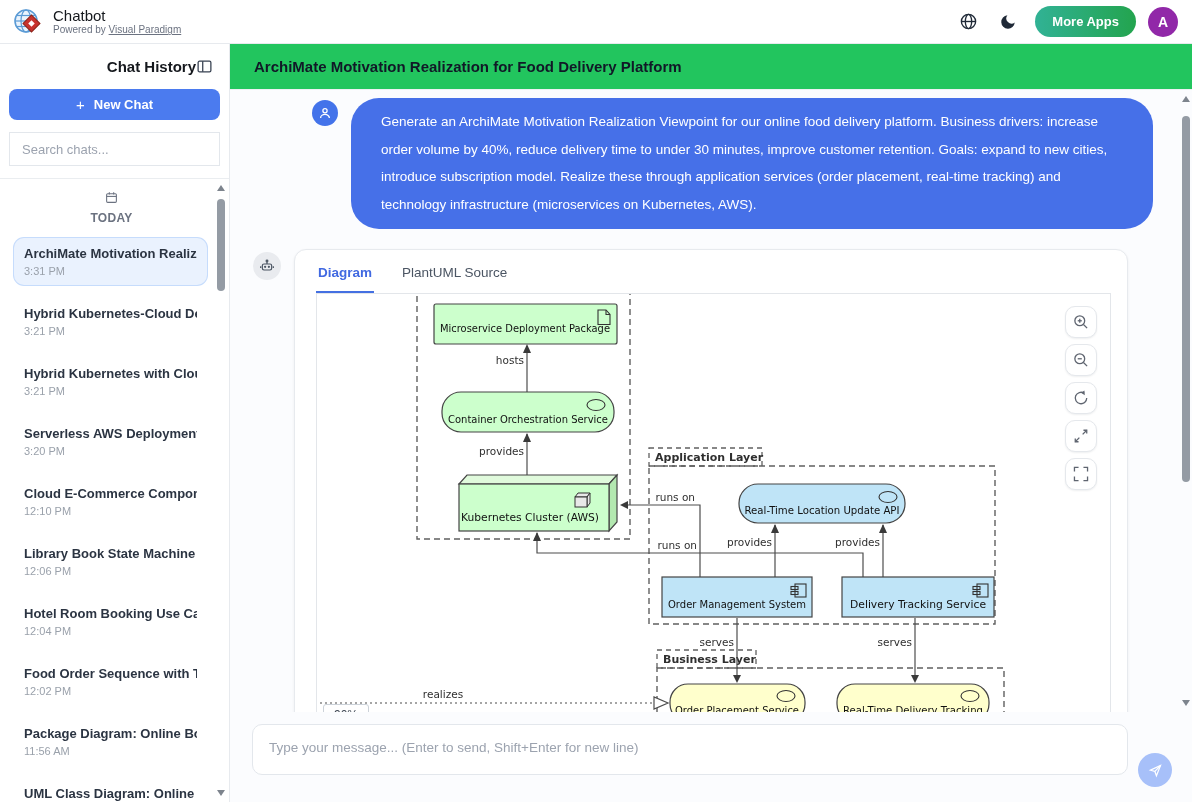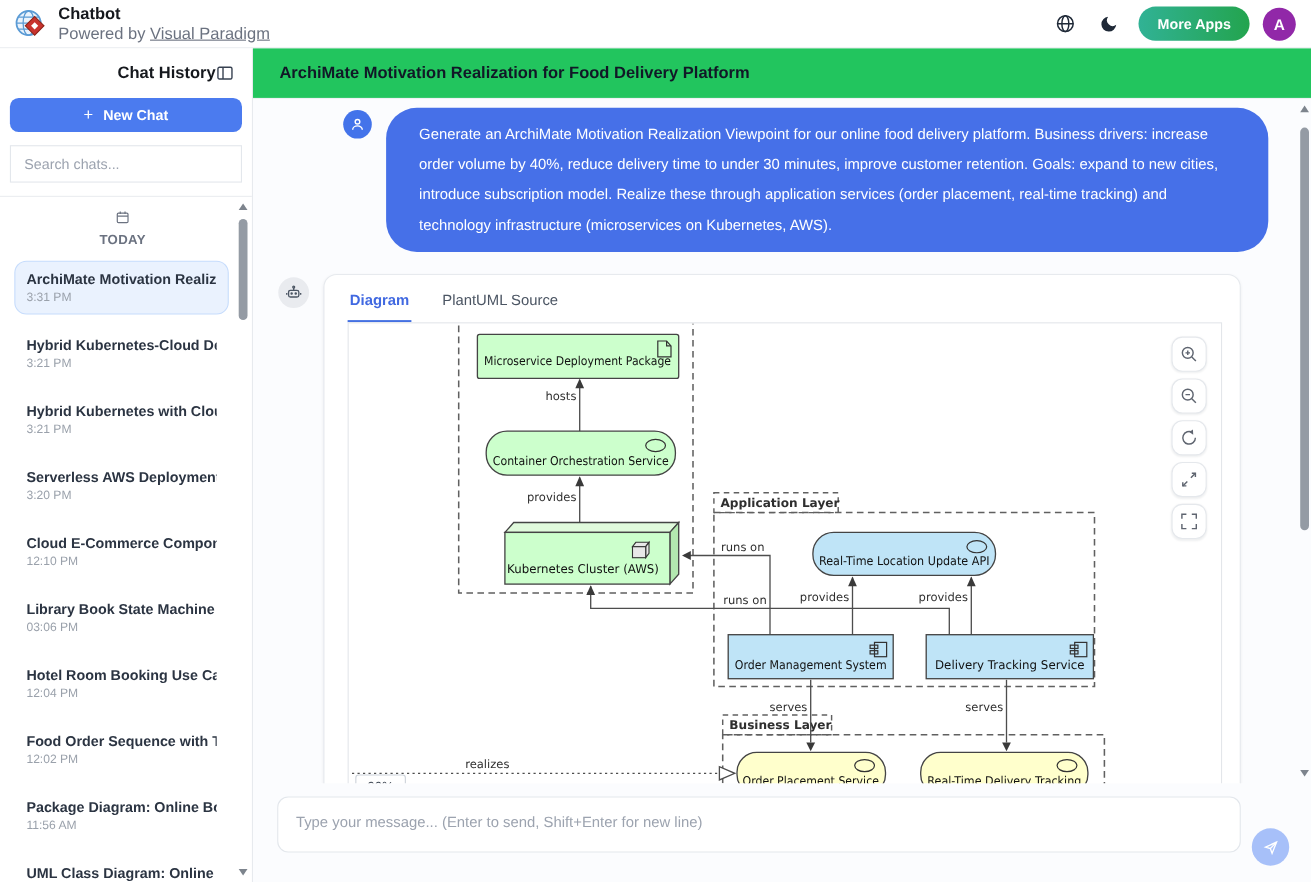--- a/index.html
+++ b/index.html
@@ -2,22 +2,22 @@
 <html><head>
 <meta charset="utf-8">
 <style>
   * { margin:0; padding:0; box-sizing:border-box; }
   html,body { width:1192px; height:802px; overflow:hidden; font-family:"Liberation Sans", sans-serif; background:#fff; }
 
   
   .app-header { height:44px; display:flex; align-items:center; padding:0 14px 0 12px; background:#fff; border-bottom:1px solid #e7eaee; }
   .logo-wrap { width:32px; height:32px; margin-right:9px; position:relative; }
   .title-block { display:flex; flex-direction:column; line-height:1.15; }
-  .app-title { font-size:15px; font-weight:700; color:#15181d; }
-  .powered { font-size:15px; color:#6b7280; }
+  .app-title { font-size:15px; font-weight:400; color:#15181d; }
+  .powered { font-size:10px; color:#6b7280; }
   .powered a { color:#6b7280; text-decoration:underline; cursor:pointer; }
   .header-spacer { flex:1; }
   .hicon-btn { width:34px; height:34px; border:none; background:transparent; display:flex; align-items:center; justify-content:center; cursor:pointer; margin-left:6px; }
   .more-apps-btn { margin-left:10px; border:none; cursor:pointer; color:#fff; font-weight:700; font-size:13px; padding:8px 17px; border-radius:9999px; background:linear-gradient(90deg,#31b295,#23a44e); font-family:"Liberation Sans",sans-serif; }
   .header-avatar { width:30px; height:30px; border-radius:50%; background:#9128a8; color:#fff; font-size:14px; font-weight:700; display:flex; align-items:center; justify-content:center; margin-left:12px; cursor:pointer; }
 
   
   .body-row { display:flex; height:758px; }
 
   
@@ -162,21 +162,21 @@
           <div class="chat-item">
             <div class="ci-title">Serverless AWS Deployment ...</div>
             <div class="ci-time">3:20 PM</div>
           </div>
           <div class="chat-item">
             <div class="ci-title">Cloud E-Commerce Compon...</div>
             <div class="ci-time">12:10 PM</div>
           </div>
           <div class="chat-item">
             <div class="ci-title">Library Book State Machine</div>
-            <div class="ci-time">03:06 PM</div>
+            <div class="ci-time">12:06 PM</div>
           </div>
           <div class="chat-item">
             <div class="ci-title">Hotel Room Booking Use Case</div>
             <div class="ci-time">12:04 PM</div>
           </div>
           <div class="chat-item">
             <div class="ci-title">Food Order Sequence with Ti...</div>
             <div class="ci-time">12:02 PM</div>
           </div>
           <div class="chat-item">

